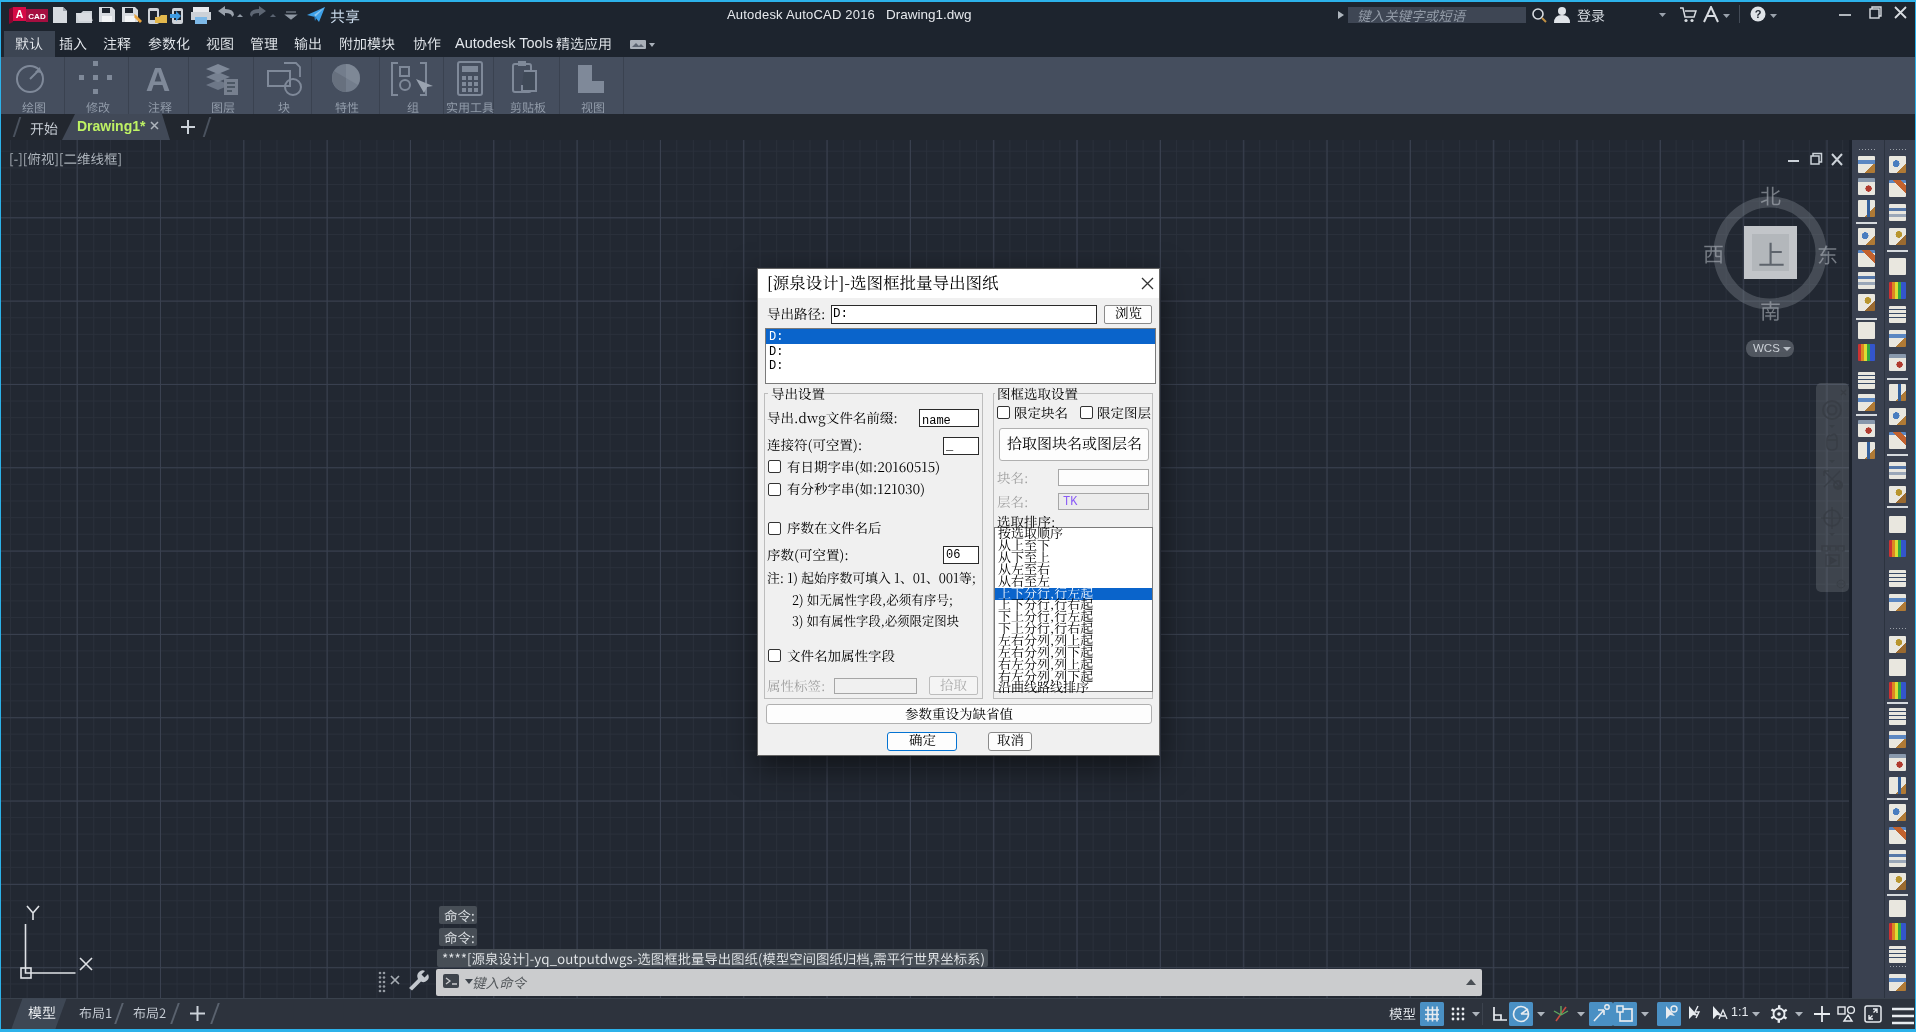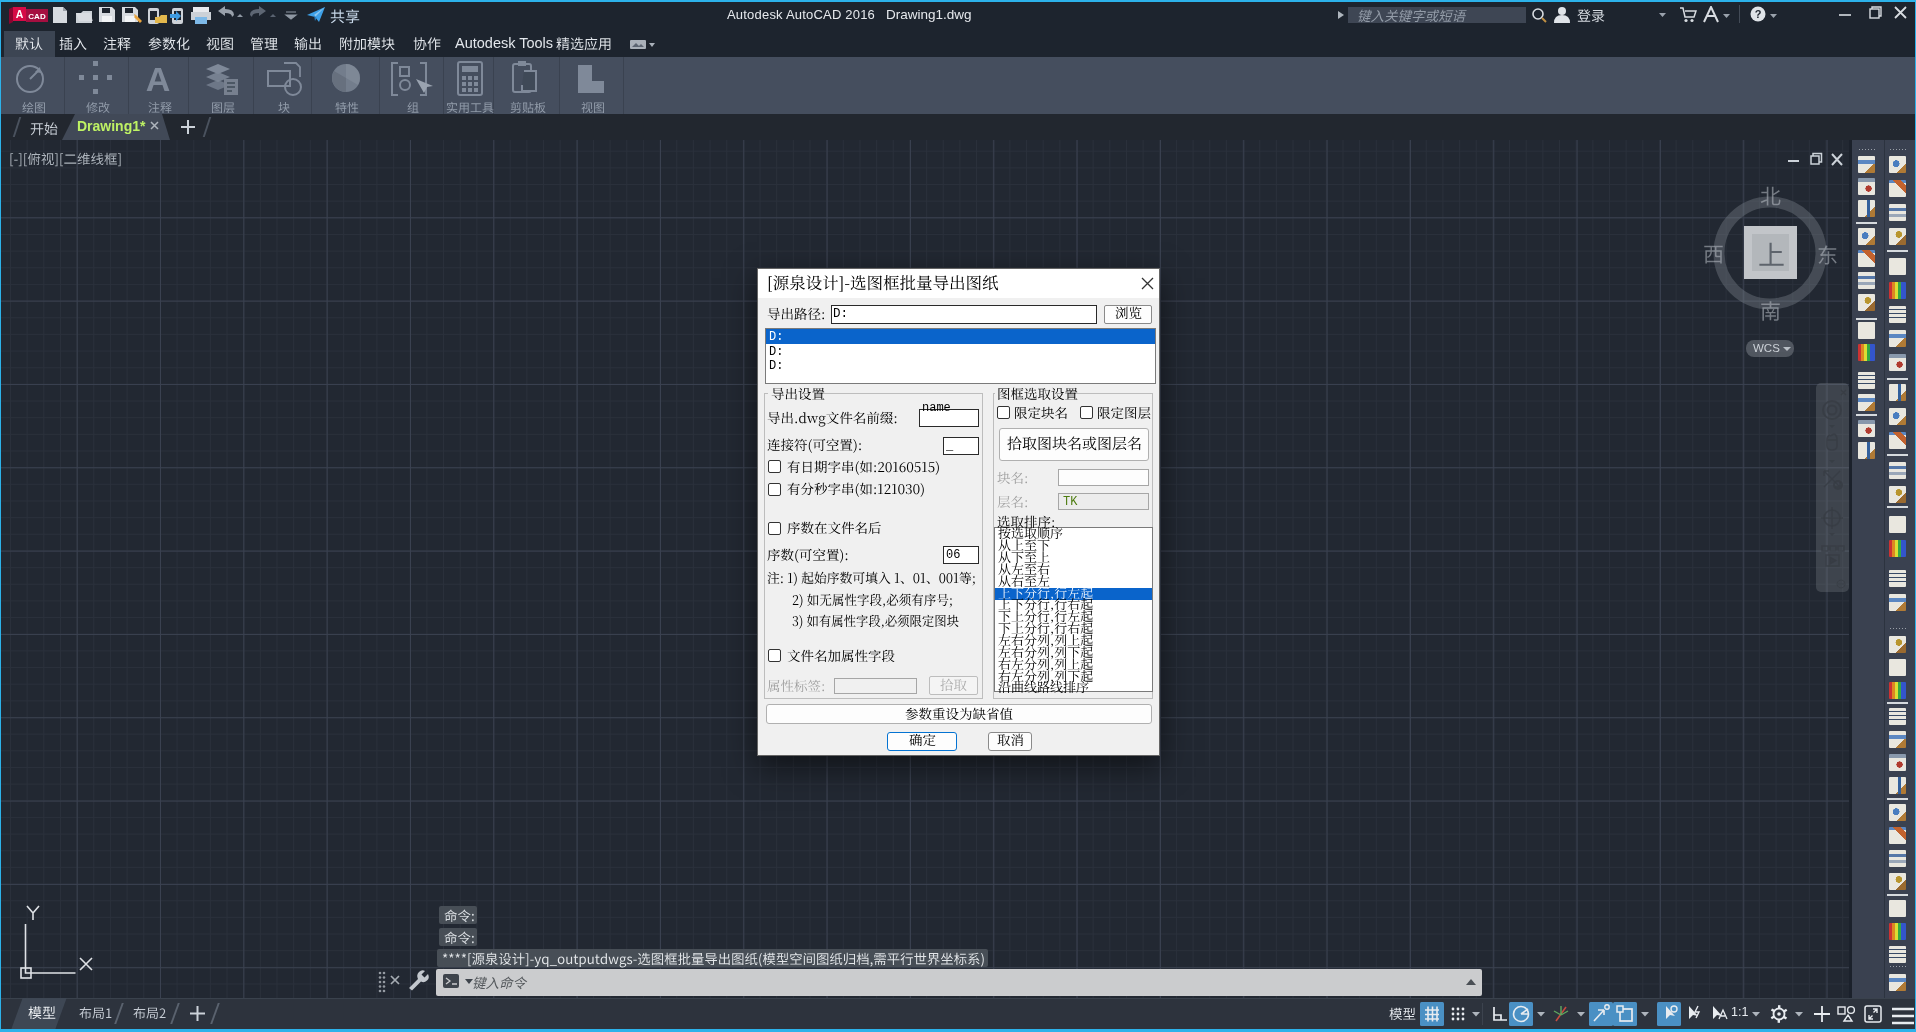--- a/index.html
+++ b/index.html
@@ -462,37 +462,37 @@
 <div class="abs" style="left:7px;top:59px;width:391px;height:56px;background:#fff;border:1px solid #7a7a7a"></div>
 <div class="abs" style="left:8px;top:60px;width:389px;height:14.5px;background:#0a64cb"></div>
 <div class="abs" style="left:11px;top:61px;font-family:'Liberation Mono',monospace;font-size:12px;color:#fff">D:</div>
 <div class="abs" style="left:11px;top:75.5px;font-family:'Liberation Mono',monospace;font-size:12px;color:#000">D:</div>
 <div class="abs" style="left:11px;top:90px;font-family:'Liberation Mono',monospace;font-size:12px;color:#000">D:</div>
 <div class="abs" style="left:6px;top:124px;width:219px;height:306px;border:1px solid #bdbdbd"></div>
 <div class="abs" style="left:10px;top:118px;width:52px;height:12px;background:#f0f0f0"></div>
 <div class="abs" style="left:235px;top:124px;width:160px;height:306px;border:1px solid #bdbdbd"></div>
 <div class="abs" style="left:237px;top:118px;width:70px;height:12px;background:#f0f0f0"></div>
 <div class="abs" style="left:161px;top:140px;width:60px;height:18px;background:#fff;border:1px solid #2a2a2a"></div>
-<div class="abs" style="left:164px;top:132px;font-family:'Liberation Mono',monospace;font-size:12px;color:#000">name</div>
+<div class="abs" style="left:164px;top:145px;font-family:'Liberation Mono',monospace;font-size:12px;color:#000">name</div>
 <div class="abs" style="left:185px;top:168px;width:36px;height:18px;background:#fff;border:1px solid #2a2a2a"></div>
 <div class="abs" style="left:188px;top:170px;font-family:'Liberation Mono',monospace;font-size:12px;color:#000">_</div>
 <div class="abs" style="left:185px;top:277px;width:36px;height:18px;background:#fff;border:1px solid #2a2a2a"></div>
 <div class="abs" style="left:188px;top:279px;font-family:'Liberation Mono',monospace;font-size:12px;color:#000">06</div>
 <div class="abs" style="left:10px;top:191px;width:13px;height:13px;background:#fff;border:1px solid #333;border-radius:2px"></div>
 <div class="abs" style="left:10px;top:214px;width:13px;height:13px;background:#fff;border:1px solid #333;border-radius:2px"></div>
 <div class="abs" style="left:10px;top:253px;width:13px;height:13px;background:#fff;border:1px solid #333;border-radius:2px"></div>
 <div class="abs" style="left:10px;top:380px;width:13px;height:13px;background:#fff;border:1px solid #333;border-radius:2px"></div>
 <div class="abs" style="left:76px;top:409px;width:83px;height:16px;background:#f0f0f0;border:1px solid #a6a6a6"></div>
 <div class="abs" style="left:171px;top:407px;width:49px;height:19px;background:#f4f4f4;border:1px solid #bdbdbd;border-radius:2px"></div>
 <div class="abs" style="left:239px;top:137px;width:13px;height:13px;background:#fff;border:1px solid #333;border-radius:2px"></div>
 <div class="abs" style="left:322px;top:137px;width:13px;height:13px;background:#fff;border:1px solid #333;border-radius:2px"></div>
 <div class="abs" style="left:241px;top:159px;width:150px;height:33px;background:#fdfdfd;border:1px solid #b0b0b0;border-radius:3px"></div>
 <div class="abs" style="left:300px;top:200px;width:91px;height:17px;background:#fdfdfd;border:1px solid #a6a6a6"></div>
 <div class="abs" style="left:300px;top:224px;width:91px;height:17px;background:#ececec;border:1px solid #a6a6a6"></div>
-<div class="abs" style="left:305px;top:226px;font-family:'Liberation Mono',monospace;font-size:12px;color:#4d7c0f">TK</div>
+<div class="abs" style="left:305px;top:226px;font-family:'Liberation Mono',monospace;font-size:12px;color:#8b5cf6">TK</div>
 <div class="abs" style="left:236px;top:258px;width:159px;height:165px;background:#fff;border:1px solid #7a7a7a"></div>
 <div class="abs" style="left:237px;top:318.8px;width:157px;height:12.3px;background:#0a64cb"></div>
 <div class="abs" style="left:8px;top:435px;width:386px;height:20px;background:#fdfdfd;border:1px solid #b0b0b0;border-radius:3px"></div>
 <div class="abs" style="left:129px;top:463px;width:70px;height:19px;background:#fdfdfd;border:1.5px solid #0473d2;border-radius:3px"></div>
 <div class="abs" style="left:230px;top:463px;width:44px;height:19px;background:#fdfdfd;border:1px solid #8a8a8a;border-radius:3px"></div>
 </div>
 <svg width="0" height="0" style="position:absolute">
     <defs>
       <path id="g0" d="M280 831H357V272H280ZM643 831H720V272H643ZM48 318H956V245H48ZM89 628H920V556H89ZM587 150 653 189Q699 156 752 116Q806 75 854 36Q903 -4 935 -34L864 -80Q834 -50 787 -10Q740 31 688 73Q635 115 587 150ZM329 187 407 157Q371 114 324 70Q276 26 224 -13Q172 -52 121 -81Q114 -72 103 -62Q92 -53 82 -44Q71 -34 62 -28Q111 -1 162 35Q213 71 257 110Q301 150 329 187Z"></path>
       <path id="g1" d="M54 179H948V113H54ZM148 360H779V299H148ZM459 238H538V-3Q538 -35 528 -50Q517 -65 490 -73Q464 -79 420 -80Q375 -82 308 -82Q305 -67 297 -50Q289 -33 281 -19Q316 -20 348 -20Q380 -21 404 -20Q427 -20 436 -20Q449 -19 454 -15Q459 -11 459 -1ZM763 361H783L800 364L850 321Q803 295 744 271Q686 247 622 228Q559 209 498 195Q491 205 480 218Q468 231 459 239Q514 251 572 268Q629 285 680 306Q730 326 763 346ZM265 567V477H737V567ZM190 623H816V421H190ZM64 753H935V688H64ZM432 833 507 847Q524 819 539 784Q554 750 560 726L481 709Q475 733 461 768Q447 803 432 833Z"></path>

